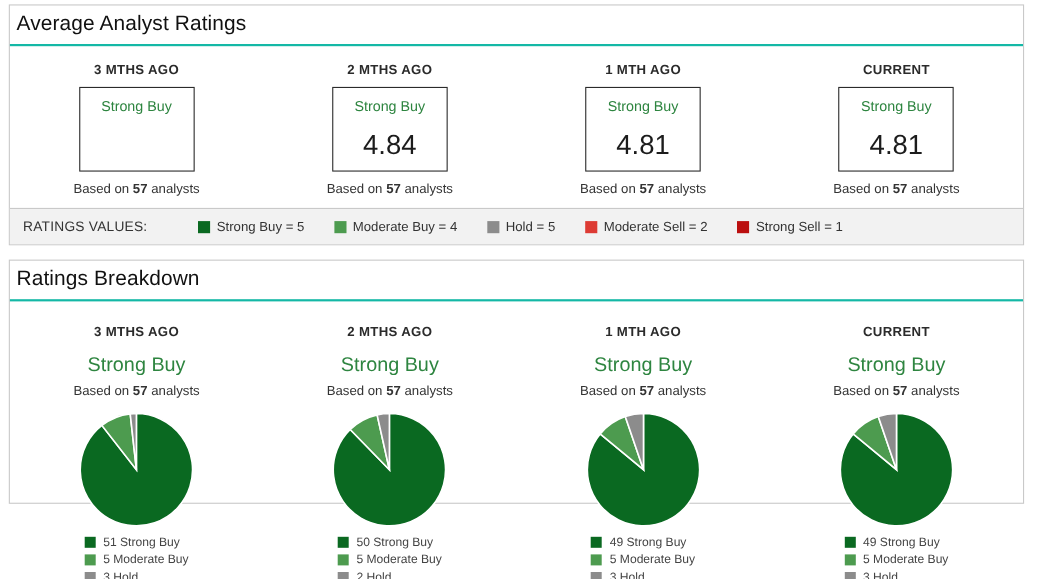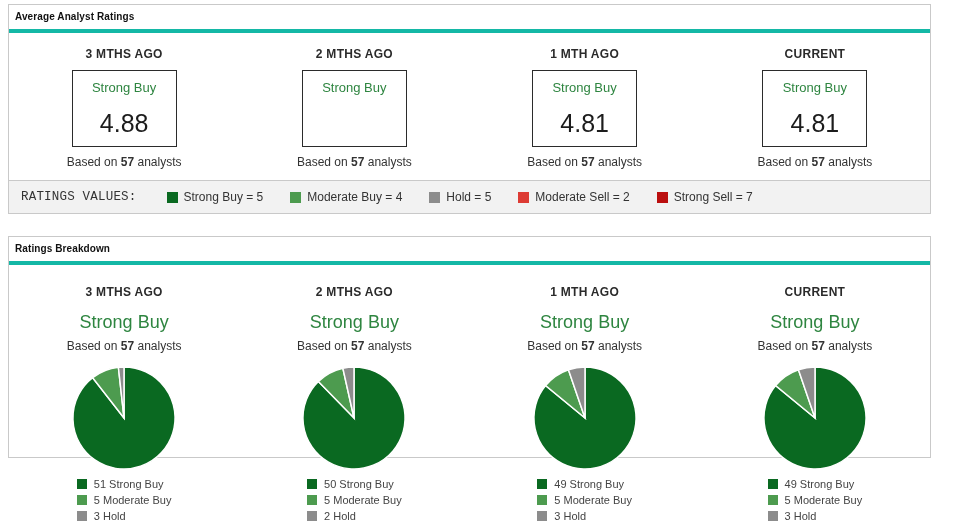--- a/index.html
+++ b/index.html
@@ -2,38 +2,38 @@
 <html><head>
 <meta charset="utf-8">
 <style>
   * { margin:0; padding:0; box-sizing:border-box; }
   html,body { width:958px; height:526px; background:#ffffff;
     font-family:"Liberation Sans", sans-serif; color:#222; overflow:hidden; }
   .panel { position:absolute; left:8px; width:923px; background:#fff;
     border:1px solid #c9c9c9; }
   #panel-avg { top:4px; }
   #panel-breakdown { top:236px; height:222px; }
-  .panel-title { padding:6px 6px 7px 6px; font-size:10px; font-weight:bold;
-    color:#111; border-bottom:4px solid #14b8a6; letter-spacing:.1px; }
+  .panel-title { padding:6px 6px 7px 6px; font-size:19px; font-weight:normal;
+    color:#111; border-bottom:2px solid #14b8a6; letter-spacing:.1px; }
   
   .avg-grid { display:flex; padding:14px 0 11px 0; }
   .col { flex:1; text-align:center; }
   .period { font-size:12px; font-weight:bold; color:#2b2b2b;
     letter-spacing:.3px; margin-bottom:9px;text-align:center; }
   .rating-box { width:105px; height:77px; border:1px solid #2b2b2b;
     margin:0 auto; display:flex; flex-direction:column;
     justify-content:space-between; padding:9px 0 10px 0; background:#fff; }
   .box-rating { font-size:13px; }
   .box-value { font-size:25px; color:#1c1c1c; line-height:1; }
   .based { font-size:12px; color:#333; margin-top:8px; }
   .based b { font-weight:bold; }
   
   .ratings-bar { display:flex; align-items:center; background:#f2f2f2;
     border-top:1px solid #c9c9c9; padding:9px 12px; font-size:12.5px; color:#333; }
-  .rb-label { margin-right:18px; letter-spacing:.2px;font-family:Liberation Mono, monospace; }
+  .rb-label { margin-right:34px; letter-spacing:.2px; }
   .rb-item { display:flex; align-items:center; margin-right:15px; font-size:12px;padding-left:12px; }
   .sq { width:11px; height:11px; margin-right:6px; flex:0 0 auto; }
   
   .bd-grid { display:flex; padding-top:20px; }
   .bd-rating { font-size:18px; margin:13px 0 6px 0; }
   .pie { display:block; margin:11px auto 4px auto; }
   .legend { display:inline-block; text-align:left; margin-top:2px; }
   .lg-row { display:flex; align-items:center; margin-bottom:4px;
     font-size:11px; color:#444; }
   .lg-sq { width:10px; height:10px; margin-right:7px; flex:0 0 auto; }
@@ -44,29 +44,29 @@
 
 <div class="panel" id="panel-avg">
   <div class="panel-title">Average Analyst Ratings</div>
 
   <div class="avg-grid">
 
     <div class="col">
       <div class="period">3 MTHS AGO</div>
       <div class="rating-box">
         <div class="box-rating green-text" style="color: rgb(46, 133, 64);">Strong Buy</div>
-        <div class="box-value">4.88</div>
       </div>
       <div class="based"><span>Based on</span> <b>57</b> <span>analysts</span></div>
     </div>
 
     <div class="col">
       <div class="period">2 MTHS AGO</div>
       <div class="rating-box">
         <div class="box-rating green-text" style="color: rgb(46, 133, 64);">Strong Buy</div>
+        <div class="box-value">4.84</div>
       </div>
       <div class="based"><span>Based on</span> <b>57</b> <span>analysts</span></div>
     </div>
 
     <div class="col">
       <div class="period">1 MTH AGO</div>
       <div class="rating-box">
         <div class="box-rating green-text" style="color: rgb(46, 133, 64);">Strong Buy</div>
         <div class="box-value">4.81</div>
       </div>
@@ -96,21 +96,21 @@
     <span class="rb-item">
         <span class="sq" style="background: rgb(140, 140, 140);"></span>
         <span>Hold = 5</span>
       </span>
     <span class="rb-item">
         <span class="sq" style="background: rgb(221, 59, 52);"></span>
         <span>Moderate Sell = 2</span>
       </span>
     <span class="rb-item">
         <span class="sq" style="background: rgb(187, 15, 15);"></span>
-        <span>Strong Sell = 7</span>
+        <span>Strong Sell = 1</span>
       </span>
   </div>
 </div>
 
 <div class="panel" id="panel-breakdown">
   <div class="panel-title">Ratings Breakdown</div>
 
   <div class="bd-grid">
 
     <div class="col">

